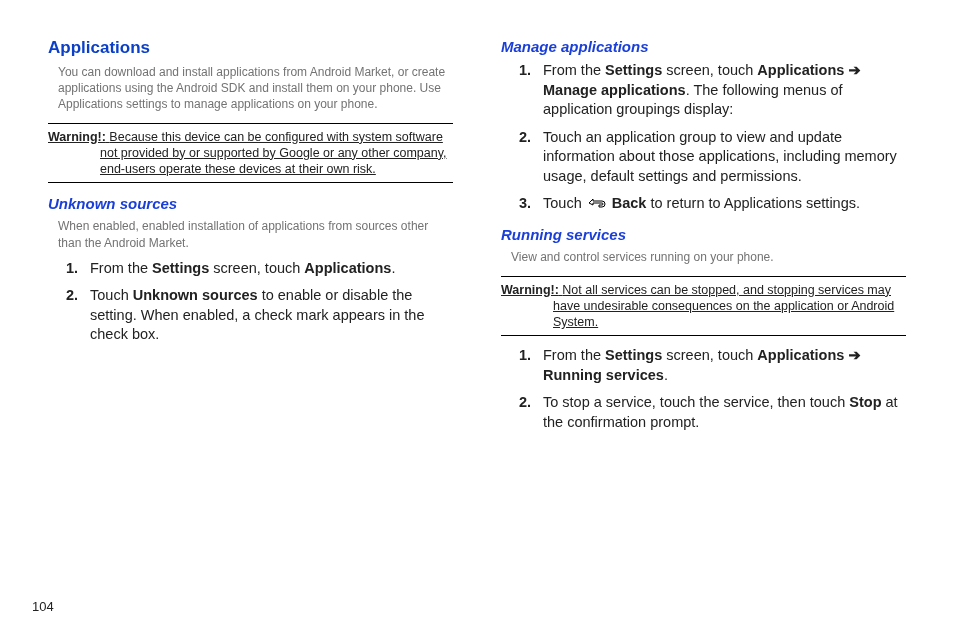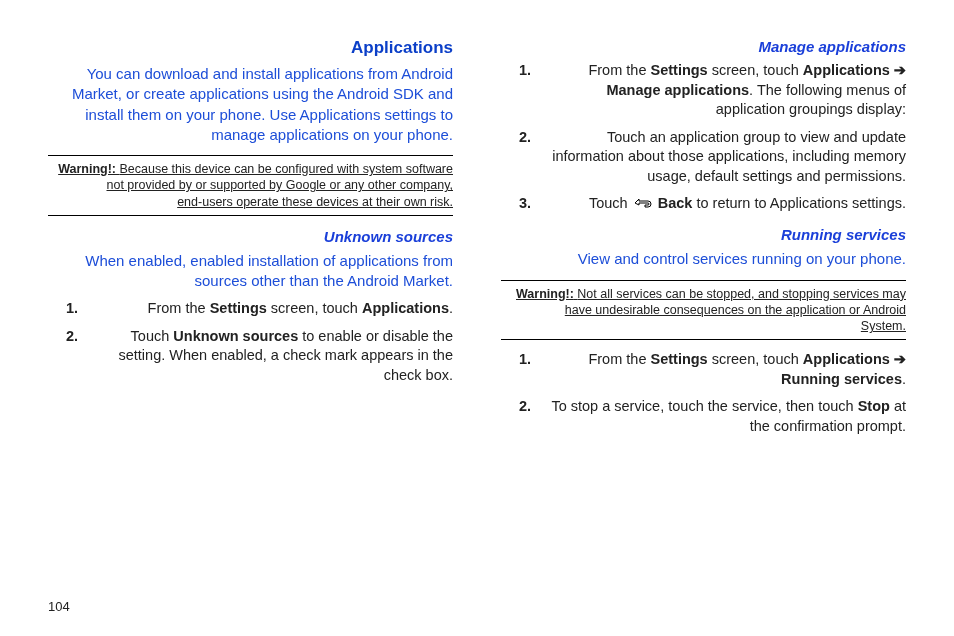--- a/index.html
+++ b/index.html
@@ -9,45 +9,44 @@
     background: #fff;
     font-family: "Helvetica Neue", Arial, sans-serif;
     color: #222;
     padding: 38px 48px 20px 48px;
     position: relative;
     font-stretch: condensed;
   }
   .columns {
     display: flex;
     gap: 48px;
-    text-align: right;
   }
   .col {
     flex: 1;
     min-width: 0;
   }
   h2.section {
     color: #0b3fc8;
     font-weight: 800;
     font-size: 17px;
     margin-bottom: 6px;
     letter-spacing: 0;
   }
   h3.sub {
     color: #1a3fd9;
     font-style: italic;
     font-weight: 700;
     font-size: 15px;
     margin: 12px 0 6px 0;
   }
   p.body {
-    font-size: 15px;
+    font-size: 12px;
     line-height: 1.35;
     margin: 0 0 8px 10px;
-    color: #1d4ed8;
+    color: #737373;
   }
   .warning-box {
     border-top: 1.5px solid #000;
     border-bottom: 1.5px solid #000;
     padding: 5px 0;
     margin: 10px 0 10px 0;
     font-size: 12.5px;
     line-height: 1.3;
     color: #222;
     text-decoration: underline;
@@ -101,21 +100,21 @@
   .arrow {
     font-weight: 700;
   }
   .back-icon {
     display: inline-block;
     vertical-align: middle;
     margin: 0 2px;
   }
   .page-num {
     position: absolute;
-    left: 48px;
+    left: 32px;
     bottom: 22px;
     font-size: 13px;
     color: #222;
   }
 </style>
 </head>
 <body>
 
 <div class="columns">
 

